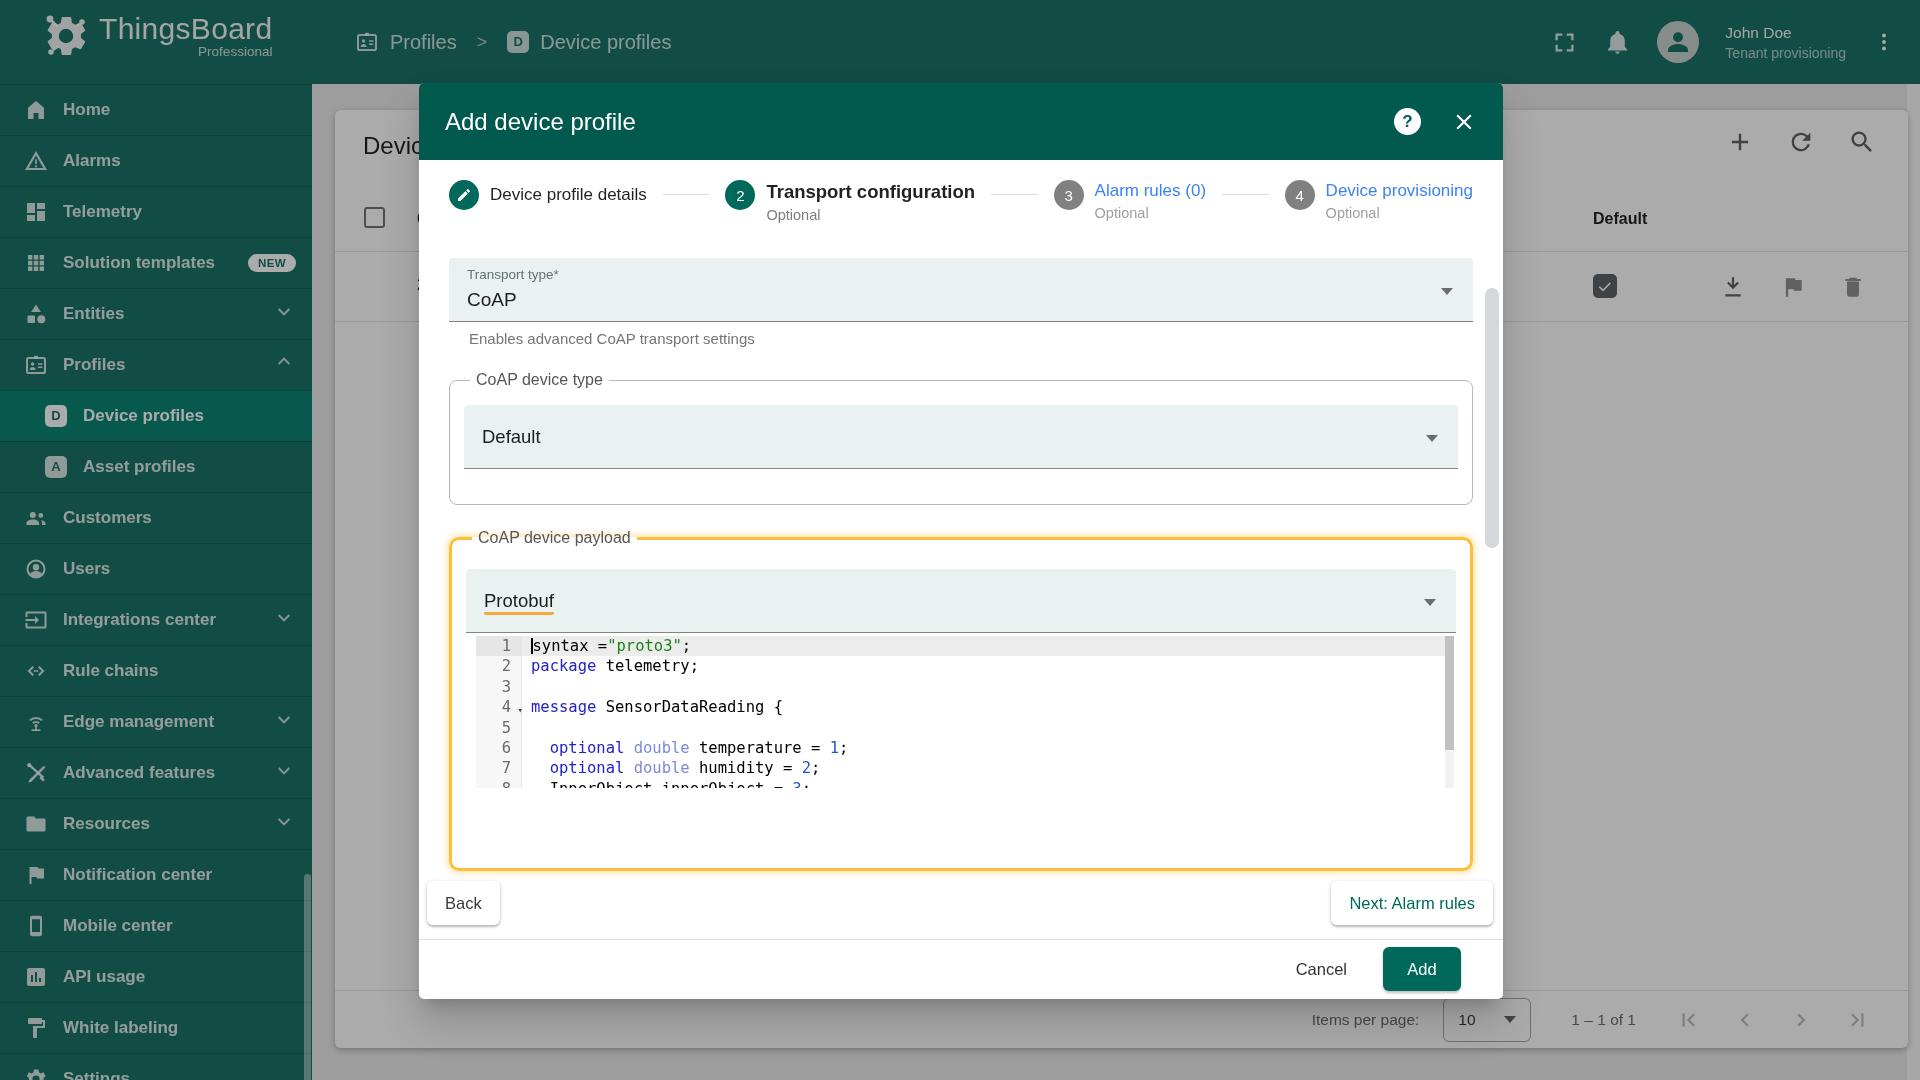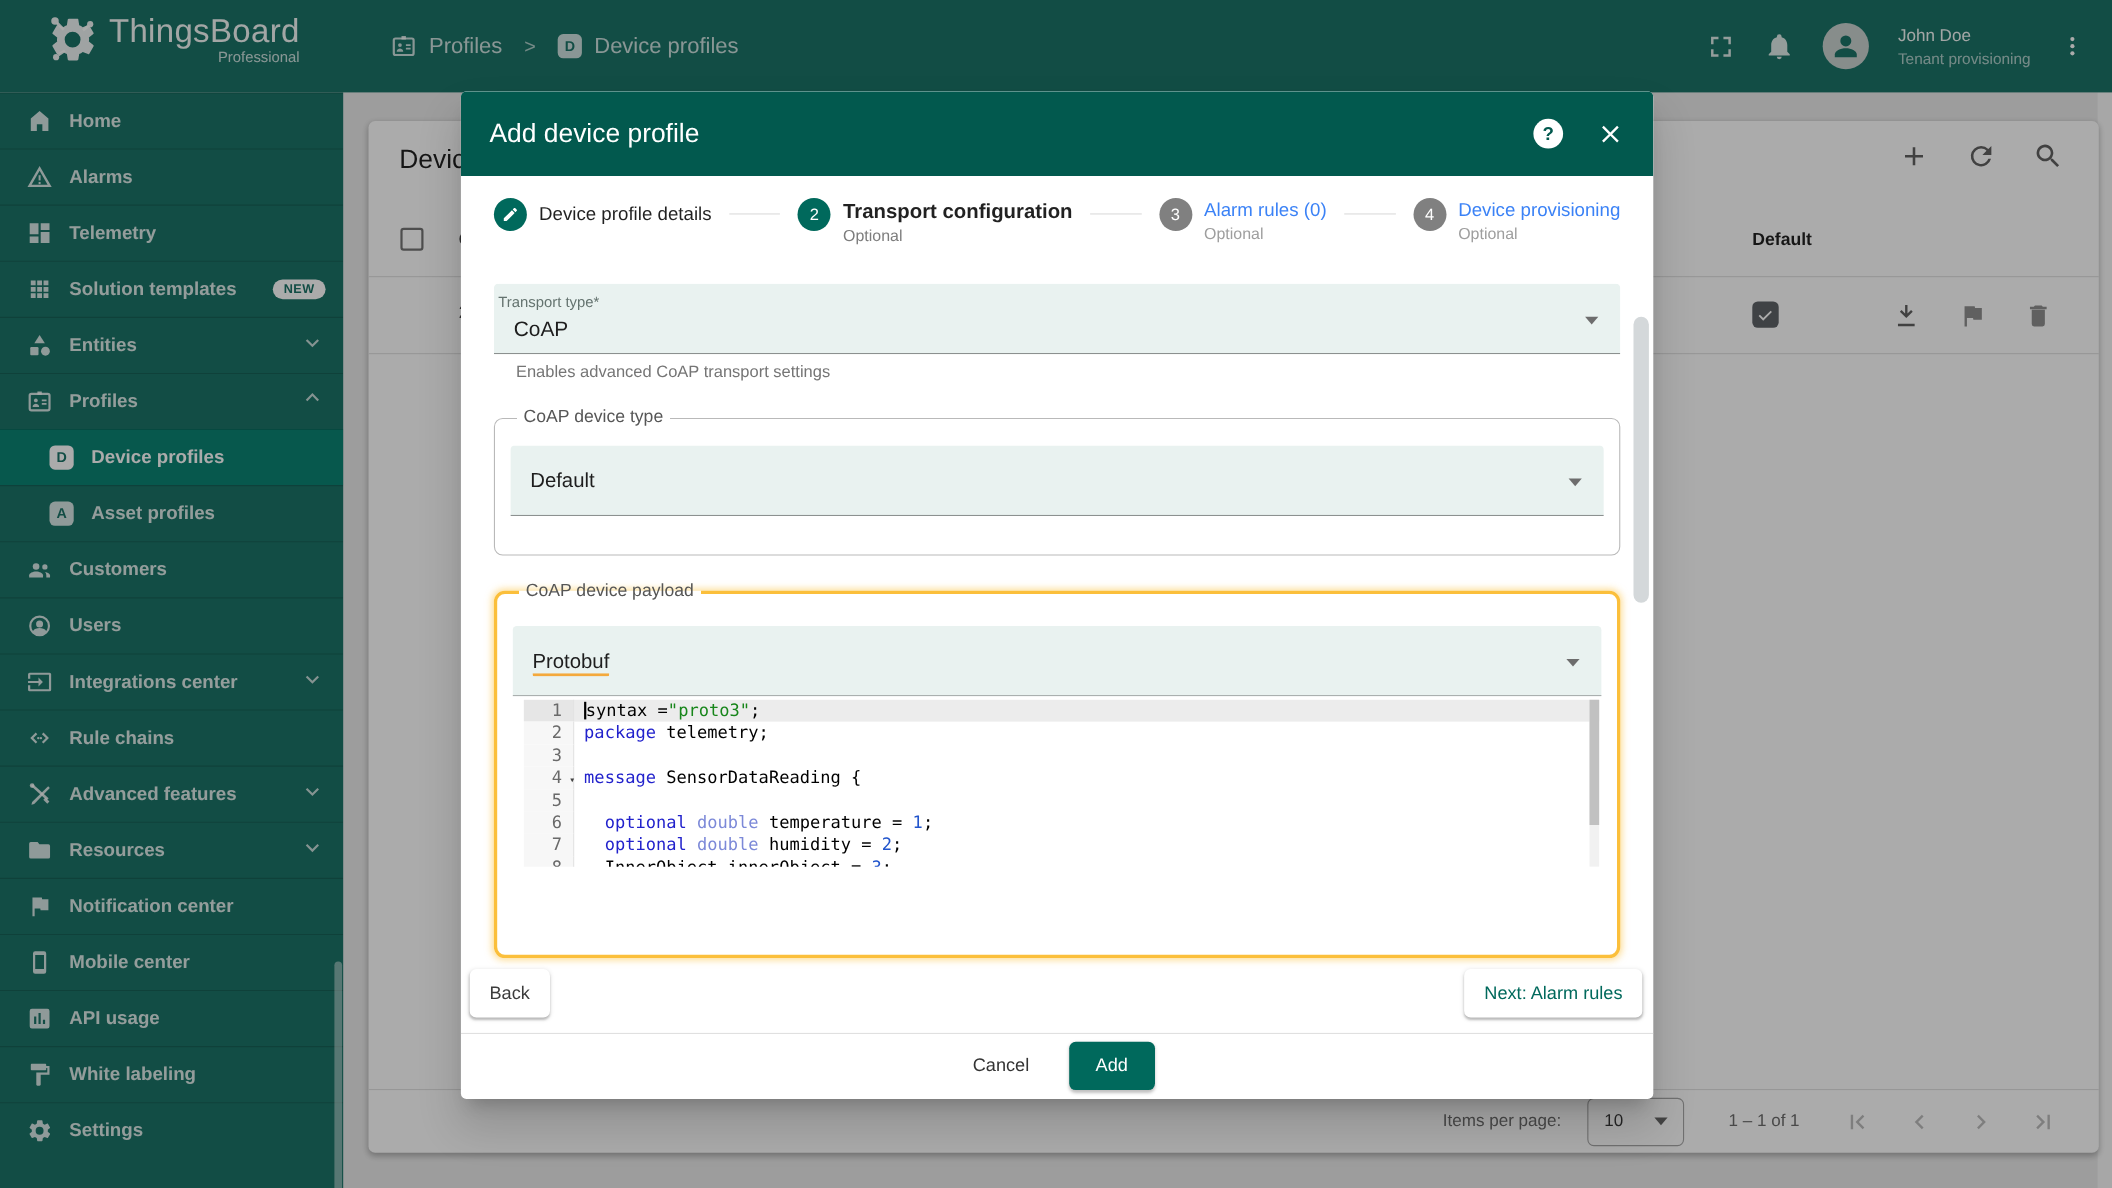--- a/index.html
+++ b/index.html
@@ -102,21 +102,21 @@
   .step.completed .step-title{line-height:30px}
   .step.active .step-title{font-size:18.5px;font-weight:600;line-height:24px}
   .step.upcoming .step-title{color:#3b82f6}
   .step-opt{font-size:14.5px;color:#7D7D7D;margin-top:3px}
   .step.upcoming .step-opt{color:#9E9E9E}
   .step-line{flex:1;height:1px;background:#DBDBDB;margin:14px 16px 0;min-width:24px}
 
   
   .filled-select{position:relative;background:#E9F2F0;border-bottom:1px solid rgba(0,0,0,.45);
     border-radius:4px 4px 0 0;height:64px;cursor:pointer}
-  .fs-label{position:absolute;left:4px;top:9px;font-size:13.5px;color:#64736F}
+  .fs-label{position:absolute;left:18px;top:9px;font-size:13.5px;color:#64736F}
   .fs-value{position:absolute;left:18px;bottom:10px;font-size:19px;color:#1E1E1E}
   .fs-value-center{position:absolute;left:18px;top:50%;transform:translateY(-50%);font-size:18.5px;color:#1E1E1E}
   .caret{position:absolute;right:20px;top:50%;margin-top:-2px;width:0;height:0;
     border:6px solid transparent;border-top:7px solid #6D6D6D}
   .field-transport{margin-top:20px}
   .hint{margin:8px 0 0 20px;font-size:15px;color:#757575}
 
   fieldset{border:1px solid #B9B9B9;border-radius:8px;padding:0 14px;margin-top:24px}
   legend{padding:0 6px;margin-left:6px;font-size:16px;color:#565656}
   .fset-type{height:134px}
@@ -149,21 +149,21 @@
   .ed-thumb{position:absolute;right:0;top:0;width:9px;height:114px;background:#C1C1C1;cursor:pointer}
 
   
   .nav-row{display:flex;justify-content:space-between;margin:10px -20px 0 -22px}
   .raised{height:44px;padding:0 18px;border:none;border-radius:6px;background:#fff;font-size:16.5px;font-weight:500;
     font-family:"Liberation Sans",sans-serif;cursor:pointer;
     box-shadow:0 2px 2px rgba(0,0,0,.2),0 1px 5px rgba(0,0,0,.14)}
   .btn-back{color:#3C3C3C}
   .btn-next{color:var(--accent)}
   .modal-divider{height:1px;background:#E0E0E0;margin:14px -30px 0}
-  .modal-footer{height:58px;display:flex;align-items:center;justify-content:center;gap:24px;padding:0 12px}
+  .modal-footer{height:58px;display:flex;align-items:center;justify-content:flex-end;gap:24px;padding:0 12px}
   .btn-cancel{background:none;border:none;font-size:16.5px;font-weight:500;color:#333;cursor:pointer;
     font-family:"Liberation Sans",sans-serif;padding:0 12px}
   .btn-add{width:78px;height:44px;border:none;border-radius:6px;background:var(--accent);color:#fff;
     font-size:16.5px;font-weight:500;font-family:"Liberation Sans",sans-serif;cursor:pointer;
     box-shadow:0 2px 3px rgba(0,0,0,.25)}
   .modal-scroll{position:absolute;right:4px;top:205px;width:14px;height:260px;border-radius:7px;background:#D4D8DA;cursor:pointer}
 </style>
 </head>
 <body>
 
@@ -360,20 +360,37 @@
       </div>
       <div class="side-item">
         <span class="icon">
           <svg viewBox="0 0 24 24">
             <path d="M8.5 7 3.5 12l5 5 1.4-1.4L6.3 12l3.6-3.6L8.5 7zM15.5 7l-1.4 1.4 3.6 3.6-3.6 3.6 1.4 1.4 5-5-5-5z"></path>
             <circle cx="10.8" cy="12" r="1.1"></circle>
             <circle cx="13.2" cy="12" r="1.1"></circle>
           </svg>
         </span>
         <span class="side-label">Rule chains</span>
+      </div>
+      <div class="side-item">
+        <span class="icon">
+          <svg viewBox="0 0 24 24">
+            <path d="M5.3 9.7a9.5 9.5 0 0 1 13.4 0l-1.4 1.4a7.5 7.5 0 0 0-10.6 0z"></path>
+            <path d="M8.2 12.6a5.4 5.4 0 0 1 7.6 0l-1.4 1.4a3.4 3.4 0 0 0-4.8 0z"></path>
+            <circle cx="12" cy="15.5" r="1.6"></circle>
+            <rect x="11.2" y="16.5" width="1.6" height="4.5"></rect>
+            <rect x="7.5" y="19.4" width="9" height="1.6"></rect>
+          </svg>
+        </span>
+        <span class="side-label">Edge management</span>
+        <span class="side-chevron"><span class="icon">
+            <svg viewBox="0 0 24 24">
+              <path d="M7.4 9.3 12 13.9l4.6-4.6L18 10.7l-6 6-6-6z"></path>
+            </svg>
+          </span></span>
       </div>
       <div class="side-item">
         <span class="icon">
           <svg viewBox="0 0 24 24">
             <path d="M4.2 4.5 6 2.9l14.2 12.8-1.7 1.9z"></path>
             <path d="M19.8 4.7l1.5 1.7L7.1 20.9l-2.5.6.6-2.5z"></path>
             <circle cx="5.2" cy="4.2" r="2.1"></circle>
             <path d="M17.3 15.1l3.6 3.6-1.9 1.9-3.6-3.6z"></path>
           </svg>
         </span>

